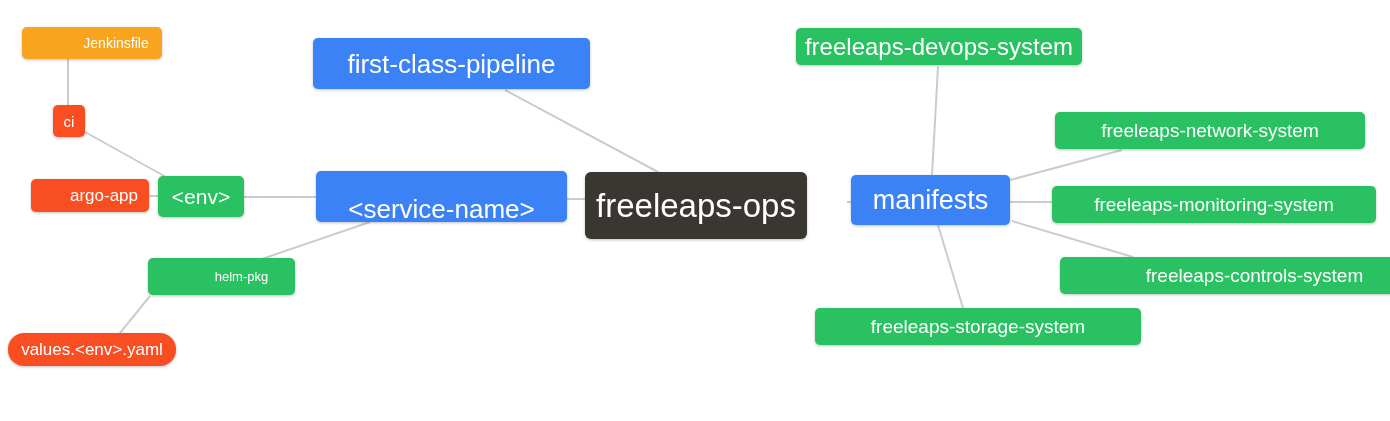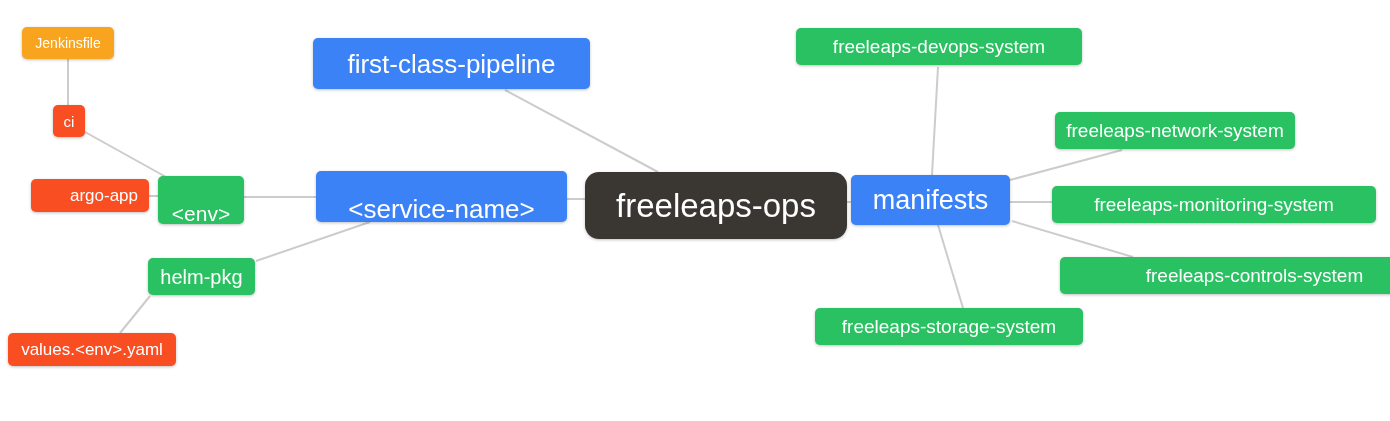--- a/index.html
+++ b/index.html
@@ -24,38 +24,38 @@
     color: #ffffff;
     border-radius: 5px;
     box-shadow: 0 1px 3px rgba(0,0,0,0.25);
     white-space: nowrap;
     cursor: pointer;
     line-height: 1;
   }
   .c-blue   { background: #3b82f6; }
   .c-green  { background: #29c161; }
   .c-red    { background: #f94d22; }
-  .c-orange { background: #f8a41f; }
+  .c-orange { background: #f8a41f; padding-left: 48px; }
   .c-dark   { background: #3a3733; }
 
   .n-jenkinsfile { left: 22px;  top: 27px;  width: 92px;  height: 32px; font-size: 14px; }
   .n-ci          { left: 53px;  top: 105px; width: 32px;  height: 32px; font-size: 15px; }
   .n-argo-app    { left: 31px;  top: 179px; width: 90px;  height: 33px; font-size: 17px; padding-left: 28px; }
-  .n-env         { left: 158px; top: 176px; width: 86px;  height: 48px; font-size: 21px; align-items: flex-end; }
+  .n-env         { left: 158px; top: 176px; width: 86px;  height: 41px; font-size: 21px; }
   .n-service     { left: 316px; top: 171px; width: 251px; height: 51px; font-size: 26px; align-items: flex-end; }
   .n-pipeline    { left: 313px; top: 38px;  width: 277px; height: 51px; font-size: 26px; }
-  .n-ops         { left: 585px; top: 172px; width: 262px; height: 67px; font-size: 33px; border-radius: 14px; }
+  .n-ops         { left: 585px; top: 172px; width: 222px; height: 67px; font-size: 33px; border-radius: 6px; }
   .n-manifests   { left: 851px; top: 175px; width: 159px; height: 50px; font-size: 27px; }
-  .n-devops      { left: 796px; top: 28px;  width: 286px; height: 37px; font-size: 19px; }
-  .n-network     { left: 1055px;top: 112px; width: 240px; height: 37px; font-size: 19px; }
+  .n-devops      { left: 796px; top: 28px;  width: 286px; height: 37px; font-size: 24px; }
+  .n-network     { left: 1055px;top: 112px; width: 310px; height: 37px; font-size: 19px; }
   .n-monitoring  { left: 1052px;top: 186px; width: 324px; height: 37px; font-size: 19px; align-items: center; }
   .n-controls    { left: 1060px;top: 257px; width: 297px; height: 37px; font-size: 19px; padding-left: 46px; }
-  .n-storage     { left: 815px; top: 308px; width: 268px; height: 37px; font-size: 19px; text-align: right; }
-  .n-helm        { left: 148px; top: 258px; width: 107px; height: 37px; font-size: 20px; }
-  .n-values      { left: 8px;   top: 333px; width: 168px; height: 33px; font-size: 17px; }
+  .n-storage     { left: 815px; top: 308px; width: 326px; height: 37px; font-size: 19px; text-align: right; }
+  .n-helm        { left: 148px; top: 258px; width: 107px; height: 37px; font-size: 13px; padding-left: 40px; }
+  .n-values      { left: 8px;   top: 333px; width: 168px; height: 33px; font-size: 17px; border-radius: 16px; }
 
   .edge { stroke: #cccccc; stroke-width: 2; fill: none; }
 </style>
 </head>
 <body>
 
 <div class="canvas">
 
   <svg class="edge-layer" viewBox="0 0 1390 421" xmlns="http://www.w3.org/2000/svg">
     <line class="edge" x1="68" y1="59" x2="68" y2="105"></line>

